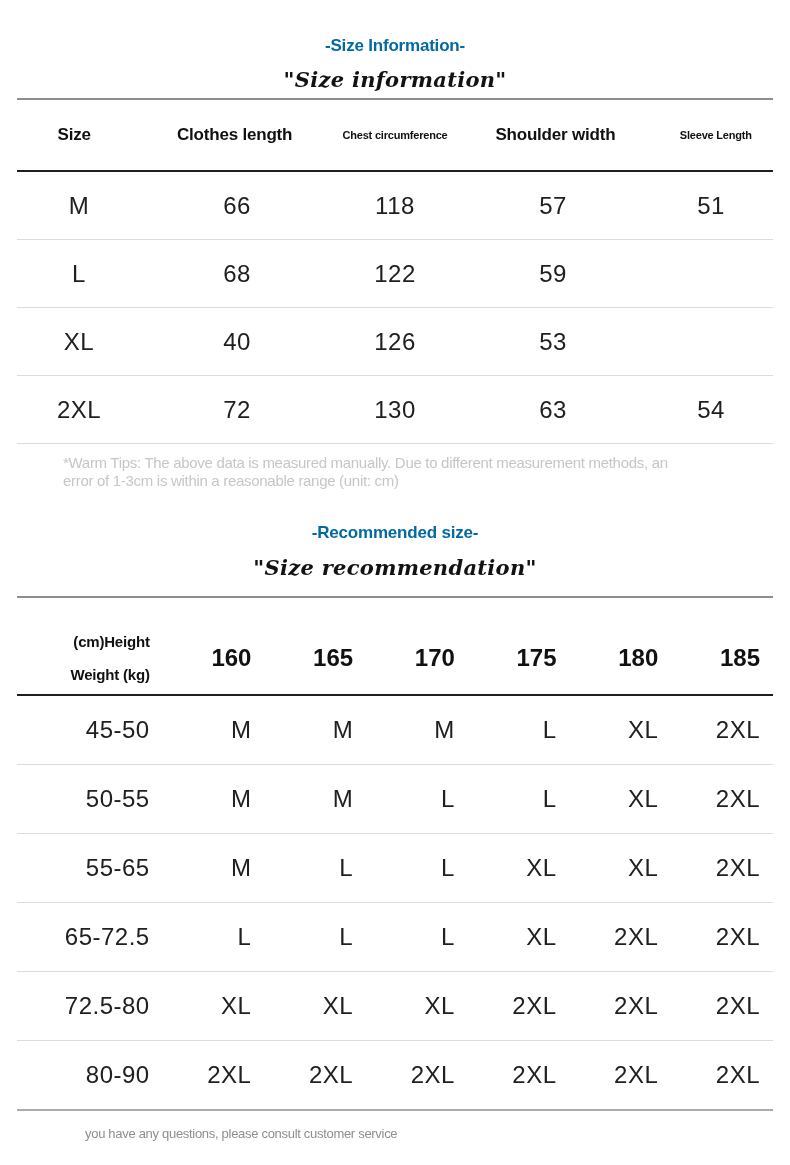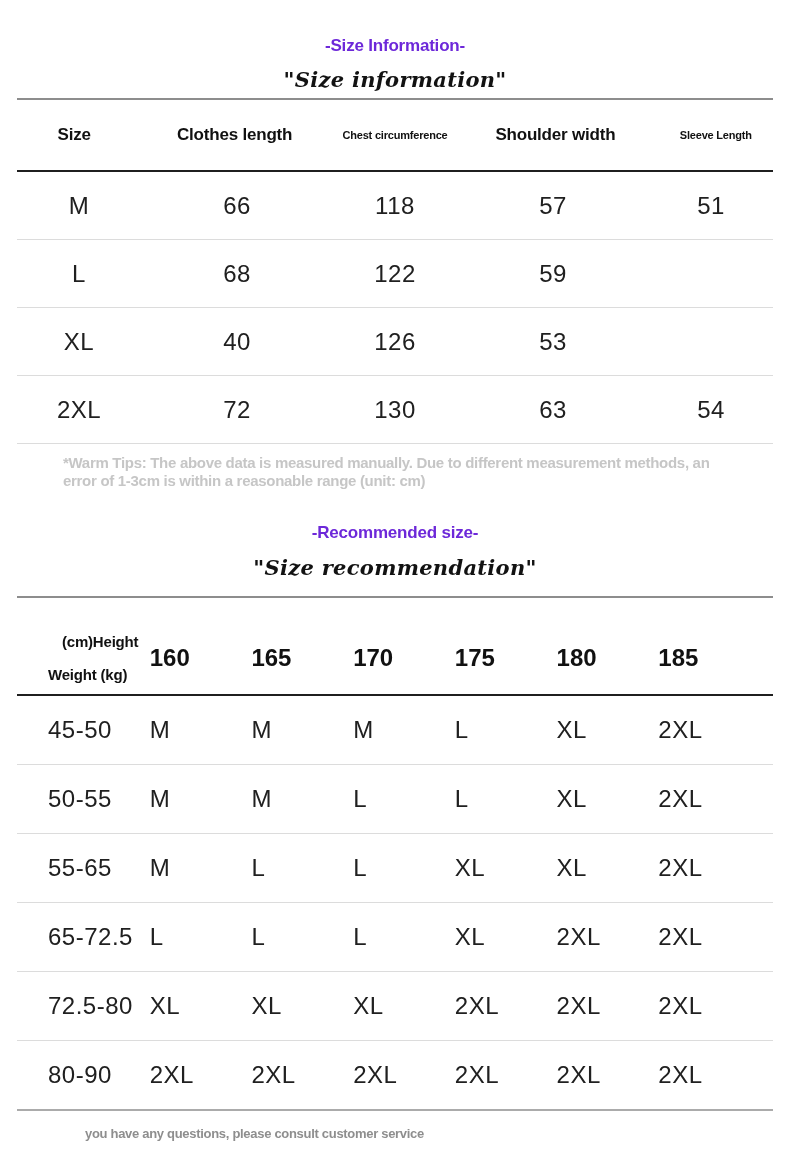--- a/index.html
+++ b/index.html
@@ -10,21 +10,21 @@
     color:#1a1a1a;
     overflow:hidden;
   }
   .center { text-align:center; }
 
   
   .heading {
     margin-top:36px;
     font-size:17px; font-weight:bold;
     letter-spacing:-0.2px;
-    color:#6d28d9;
+    color:#0369a1;
   }
   .subheading {
     margin-top:11px;
     font-family:"DejaVu Serif", serif;
     font-style:italic; font-weight:bold;
     font-size:21px; letter-spacing:0.3px;
     color:#121212;
   }
   .heading2 { margin-top:33px; }
   .subheading2 { margin-top:12px; }
@@ -45,37 +45,37 @@
   .header1 { height:70px;gap:12px; }
   .h-lg { font-size:17px; font-weight:bold; color:#111; letter-spacing:-0.2px; }
   .h-sm { font-size:11px; font-weight:bold; color:#111; letter-spacing:-0.2px; }
   .row1 { height:67px; }
   .cell {
     font-size:24px; font-weight:400;
     color:#202020; letter-spacing:0.5px;
   }
 
   
-  .tips { font-weight:bold; line-height:18px; white-space:nowrap; }
+  .tips { font-weight:normal; line-height:18px; white-space:nowrap; }
   .tips1 {
     margin:10px 0 0 63px;
     font-size:15px; letter-spacing:-0.3px;
     color:#c6c6c6;
   }
   .tips2 {
     margin:14px 0 0 85px;
     font-size:13px; letter-spacing:-0.3px;
     color:#8e8e8e;
   }
 
   
   .grid7 {
     display:grid;
     grid-template-columns:repeat(7,1fr);
-    align-items:center; text-align:left;
+    align-items:center; text-align:right;
     padding-left:48px; padding-right:30px;
   }
   .header2 { height:96px; }
   .header2 > div { position:relative; top:12px; }
   .corner { font-size:15px; font-weight:bold; color:#111; letter-spacing:-0.2px; }
   .corner-top { margin-bottom:16px; padding-left:14px; }
   .h2num { font-size:24px; font-weight:bold; color:#111; }
   .row2 { height:68px; }
 </style>
 </head>

